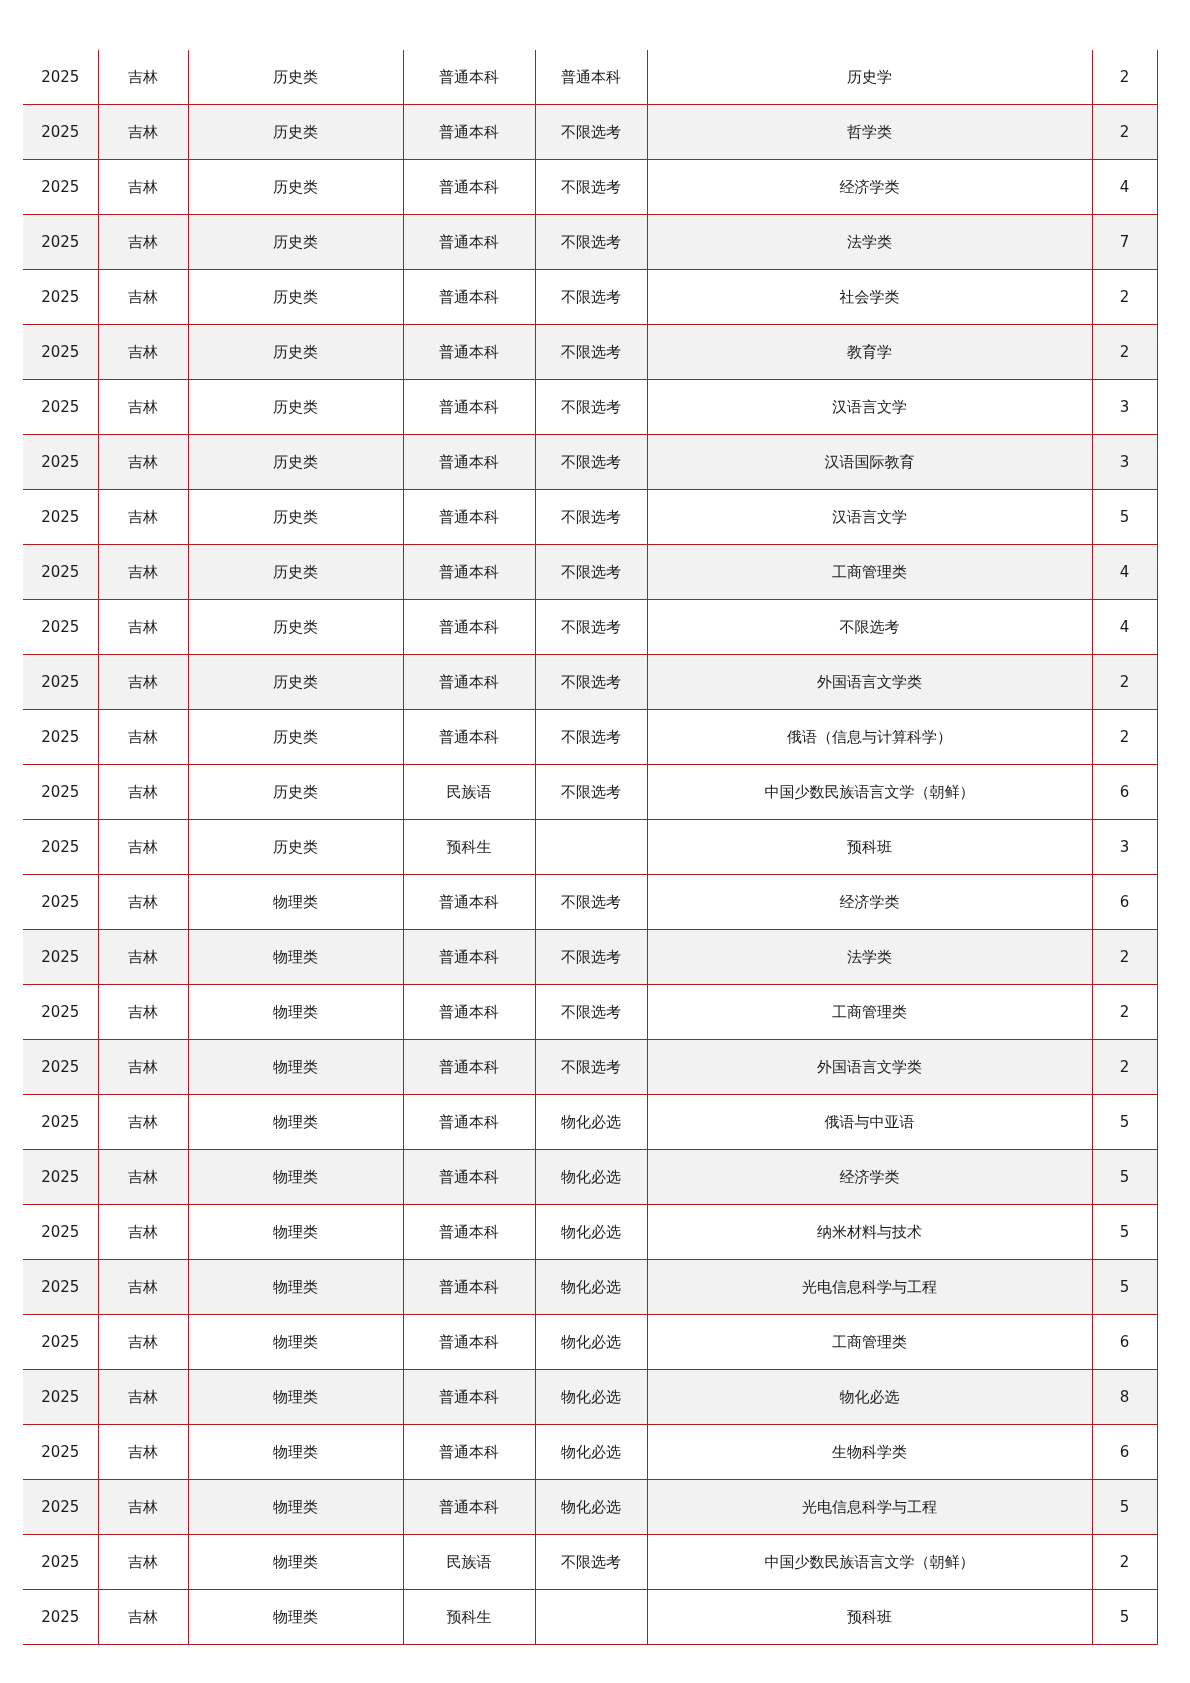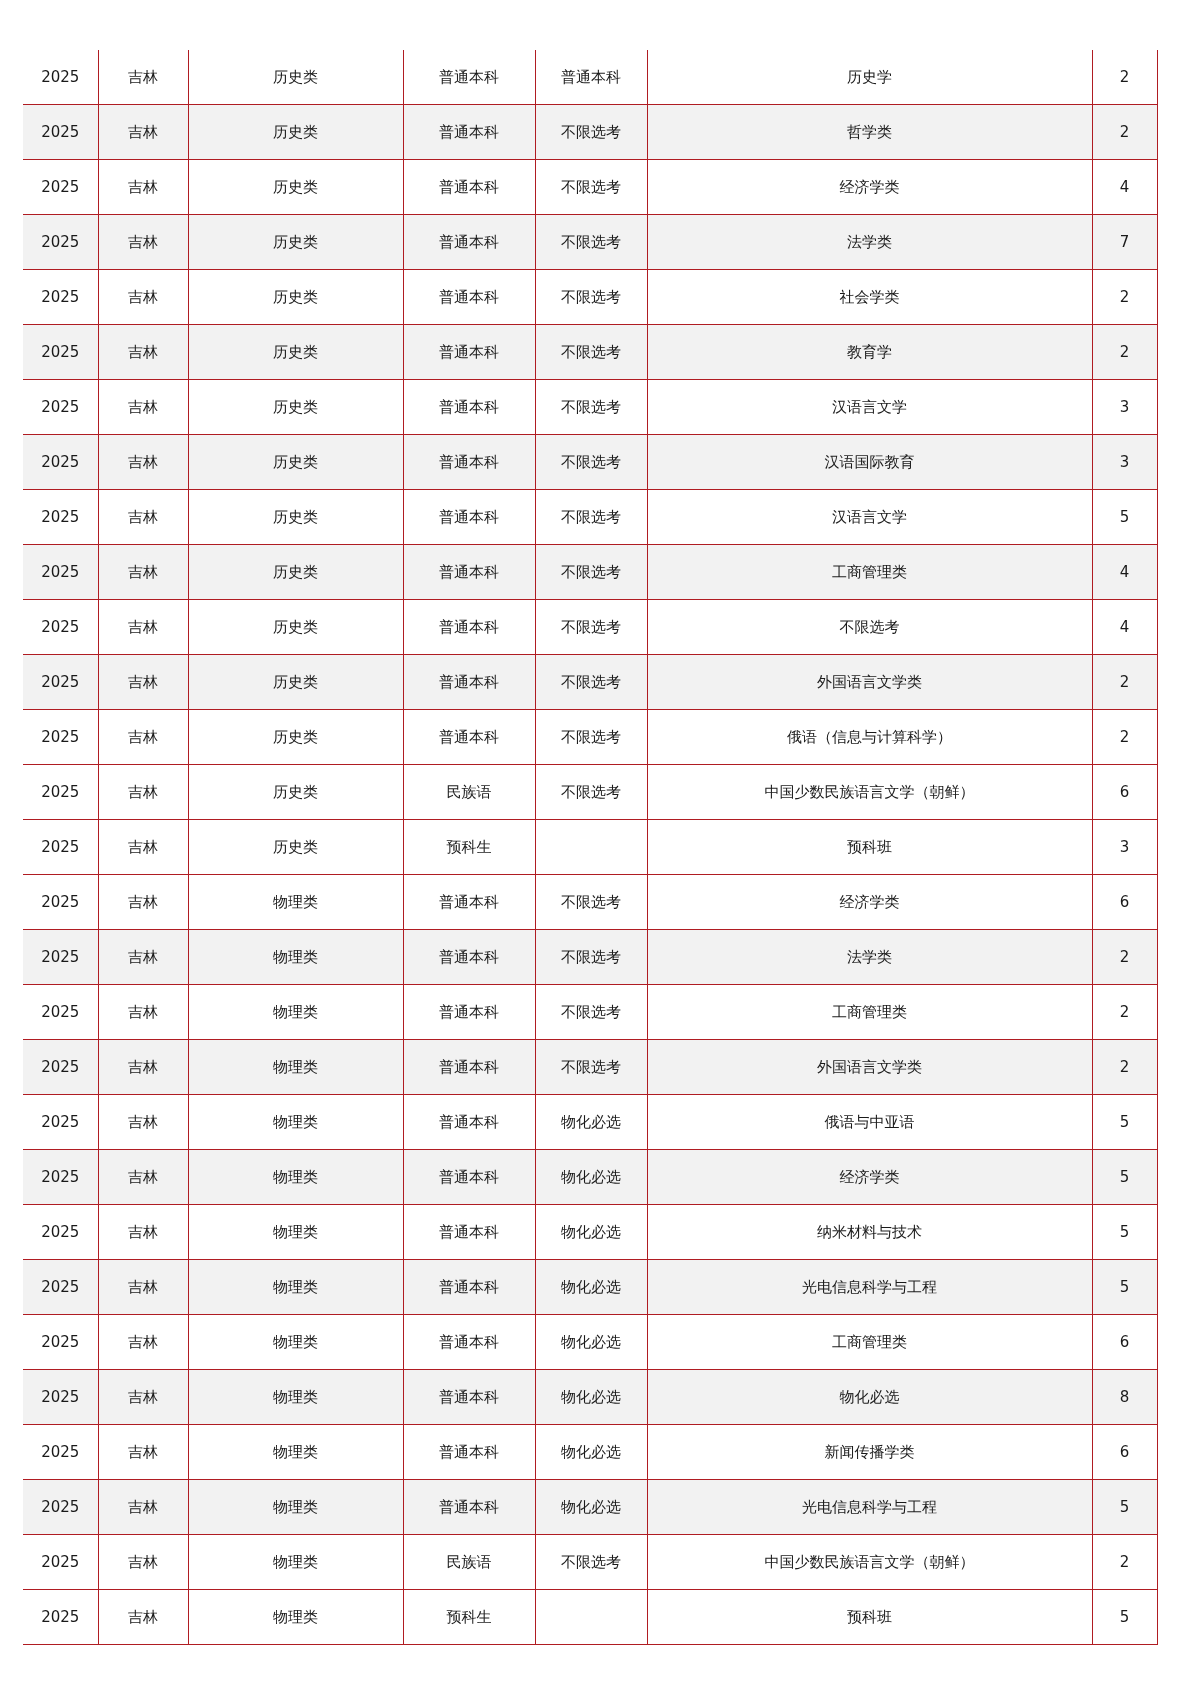--- a/index.html
+++ b/index.html
@@ -251,21 +251,21 @@
         <td class="c4">物化必选</td>
         <td class="c5">物化必选</td>
         <td class="c6">8</td>
       </tr>
       <tr>
         <td class="c0">2025</td>
         <td class="c1">吉林</td>
         <td class="c2">物理类</td>
         <td class="c3">普通本科</td>
         <td class="c4">物化必选</td>
-        <td class="c5">新闻传播学类</td>
+        <td class="c5">生物科学类</td>
         <td class="c6">6</td>
       </tr>
       <tr class="gray">
         <td class="c0">2025</td>
         <td class="c1">吉林</td>
         <td class="c2">物理类</td>
         <td class="c3">普通本科</td>
         <td class="c4">物化必选</td>
         <td class="c5">光电信息科学与工程</td>
         <td class="c6">5</td>

